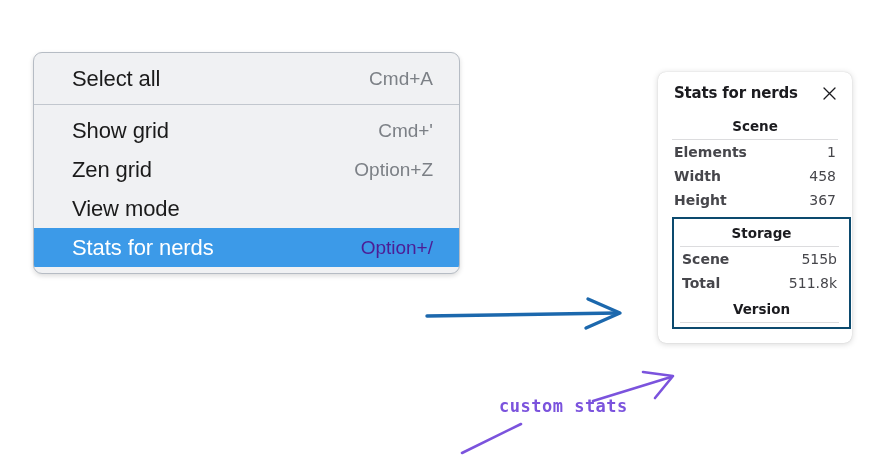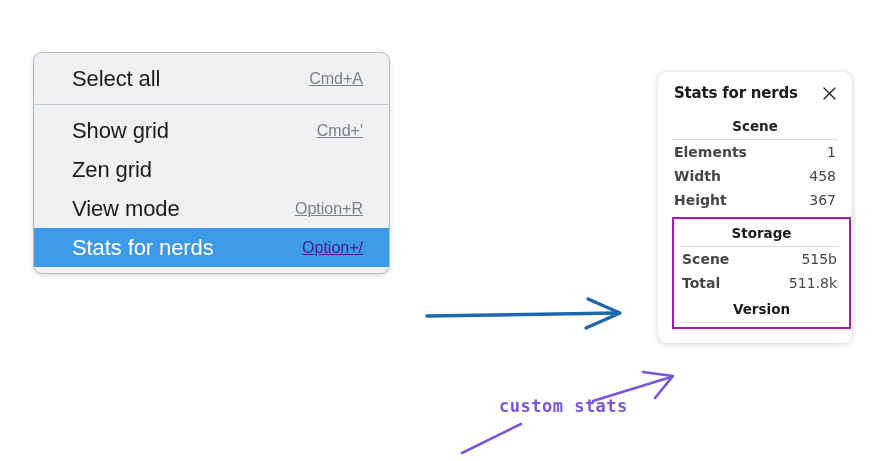--- a/index.html
+++ b/index.html
@@ -15,21 +15,21 @@
     overflow: hidden;
     font-family: "Liberation Sans", sans-serif;
     -webkit-font-smoothing: antialiased;
   }
 
   
   #context-menu {
     position: absolute;
     left: 33px;
     top: 52px;
-    width: 357px;
+    width: 427px;
     background: #f0f1f3;
     border: 1px solid #b6bcc4;
     border-radius: 9px;
     box-shadow: 0 2px 5px rgba(0,0,0,0.14);
     overflow: hidden;
     box-sizing: border-box;
   }
   .menu-group {
     padding: 6px 0;
   }
@@ -45,24 +45,23 @@
     box-sizing: border-box;
     cursor: default;
   }
   .menu-item .mi-label {
     font-size: 22px;
     color: #1b1b1b;
     letter-spacing: -0.1px;
     white-space: nowrap;
   }
   .menu-item .mi-shortcut {
-    font-size: 16px;
+    font-size: 19px;
     color: #7c8086;
     white-space: nowrap;
-    text-decoration: underline;
   }
   .menu-item.selected {
     background: #3c9ae8;
   }
   .menu-item.selected .mi-label {
     color: #ffffff;
   }
   .menu-item.selected .mi-shortcut {
     color: #4c1d95;
   }
@@ -129,21 +128,21 @@
   .sp-row .sp-val { white-space: nowrap; }
   .sp-note {
     font-size: 14px;
     color: #46464b;
     padding: 6px 16px 2px 16px;
     white-space: nowrap;
   }
 
   
   #highlight-box {
-    border: 2px solid #a21caf;
+    border: 2px solid #0c4a6e;
     margin: 5px 1px 0 14px;
     padding-bottom: 4px;
   }
   #highlight-box .sp-section-title { padding-top: 6px; }
   #highlight-box .sp-rule { margin-left: 6px; margin-right: 10px; }
   #highlight-box .sp-row { padding-left: 8px; padding-right: 12px; }
   #highlight-box .sp-note { padding-left: 8px; }
 
   
   #annotations {
@@ -177,24 +176,24 @@
     </div>
   </div>
 
   <div class="menu-group">
     <div class="menu-item">
       <span class="mi-label">Show grid</span>
       <span class="mi-shortcut">Cmd+'</span>
     </div>
     <div class="menu-item">
       <span class="mi-label">Zen grid</span>
+      <span class="mi-shortcut">Option+Z</span>
     </div>
     <div class="menu-item">
       <span class="mi-label">View mode</span>
-      <span class="mi-shortcut">Option+R</span>
     </div>
     <div class="menu-item selected">
       <span class="mi-label">Stats for nerds</span>
       <span class="mi-shortcut">Option+/</span>
     </div>
   </div>
 
 </div>
 
 <div id="stats-panel">

